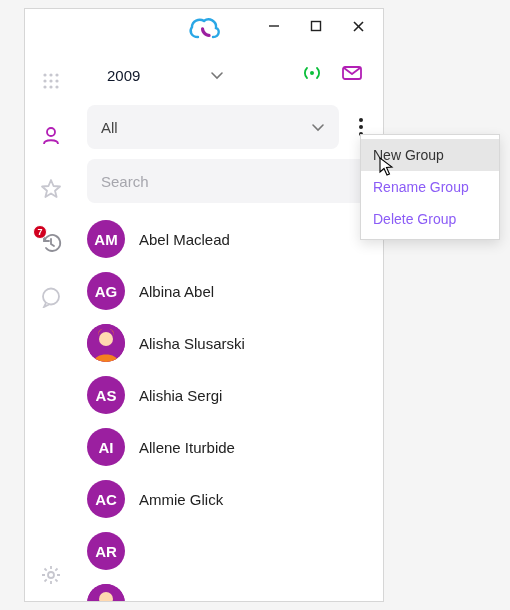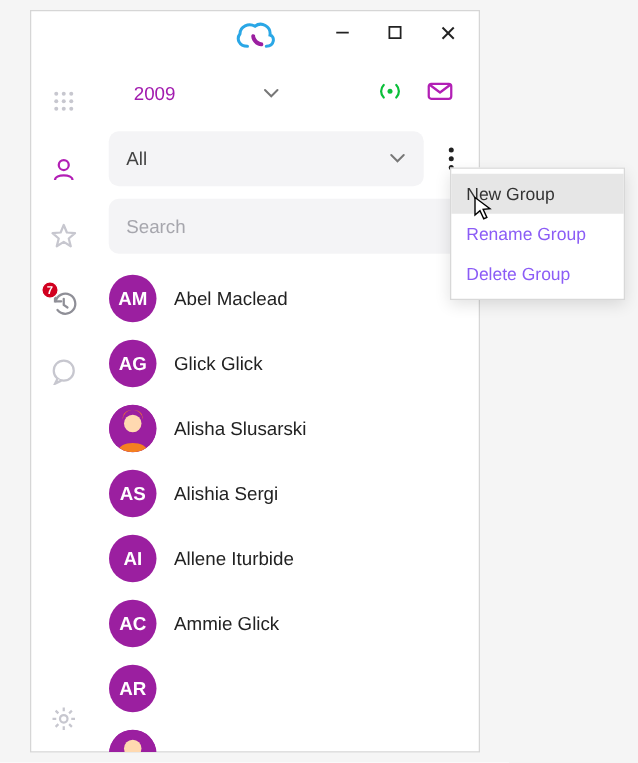--- a/index.html
+++ b/index.html
@@ -68,21 +68,21 @@
     bottom:14px;
   }
   .main { flex:1; padding: 4px 10px 0 10px; display:flex; flex-direction:column; min-width:0; }
   .topbar {
     display:flex;
     align-items:center;
     height:44px;
     gap:10px;
   }
   .extension {
-    color:#a21caf;
+    color:#0f172a;
     font-size:15px;
     padding-left:20px;
     display:flex;
     align-items:center;
     gap:70px;
   }
   .chev { color:#666; }
   .topbar-right { margin-left:auto; display:flex; align-items:center; gap:18px; padding-right:10px; }
   .signal { color:#0bbf3a; }
   .mail { color:#b21fb5; }
@@ -297,21 +297,21 @@
         <input type="text" placeholder="Search" style="">
       </div>
 
       <div class="contact-list" id="contact-list">
           <div class="contact">
     <div class="avatar">AM</div>
     <div class="contact-name">Abel Maclead</div>
   </div>
           <div class="contact">
     <div class="avatar">AG</div>
-    <div class="contact-name">Glick Glick</div>
+    <div class="contact-name">Albina Abel</div>
   </div>
           <div class="contact">
     <div class="avatar img">
               <svg width="38" height="38" viewBox="0 0 38 38">
                 <circle cx="19" cy="19" r="19" fill="#9b1fa0"></circle>
                 <circle cx="19" cy="15" r="7" fill="#ffd9b0"></circle>
                 <path d="M11 12 A8 8 0 0 1 27 12 L27 10 A8 6 0 0 0 11 10 Z" fill="#f58020"></path>
                 <path d="M7 38 C7 28 31 28 31 38 Z" fill="#f58020"></path>
               </svg>
             </div>

